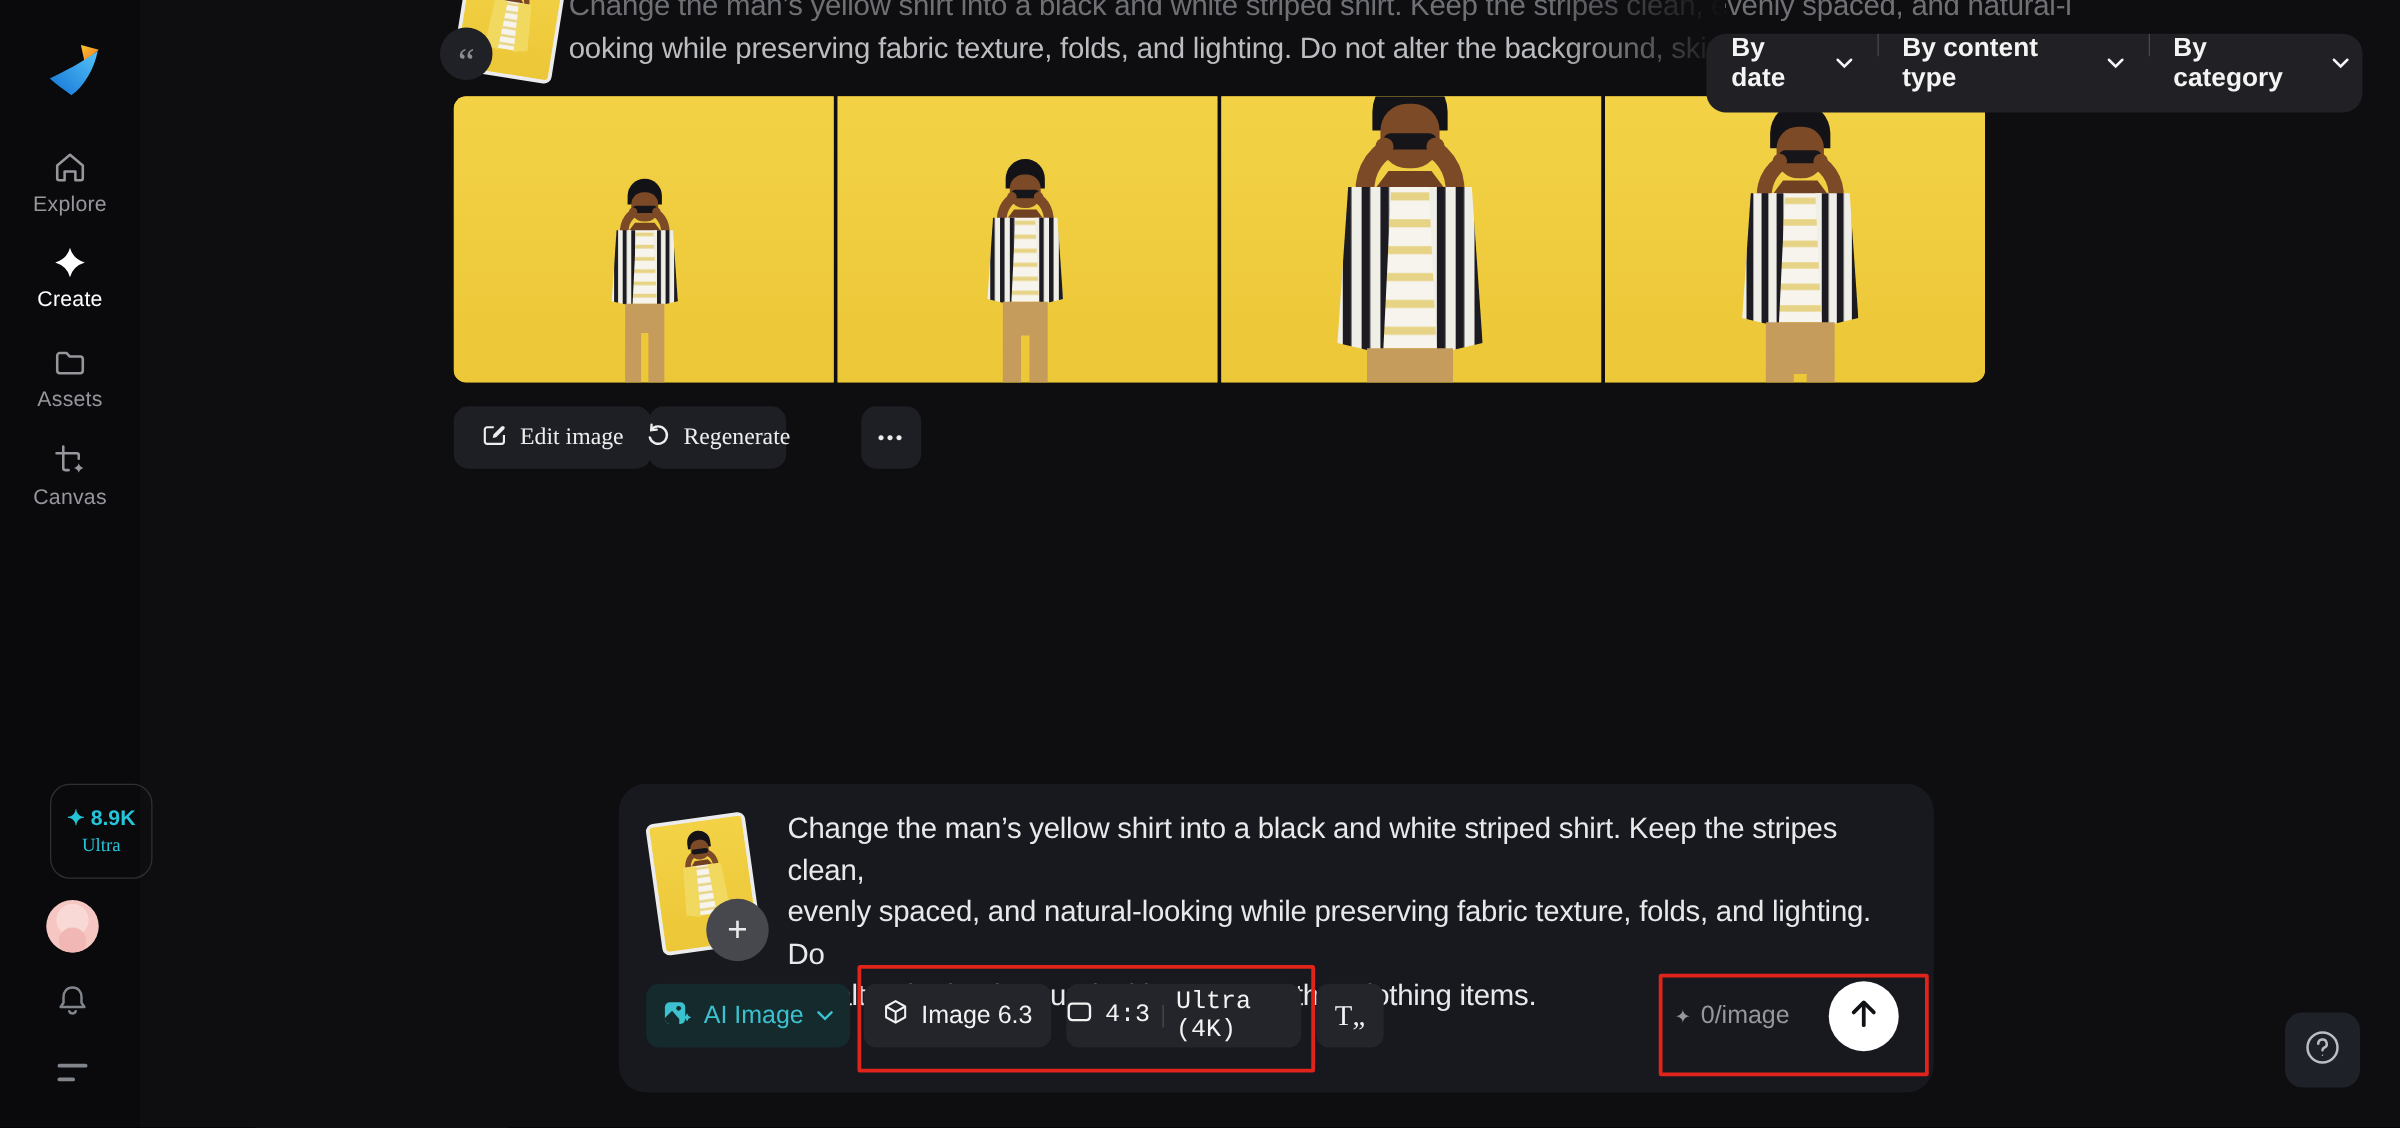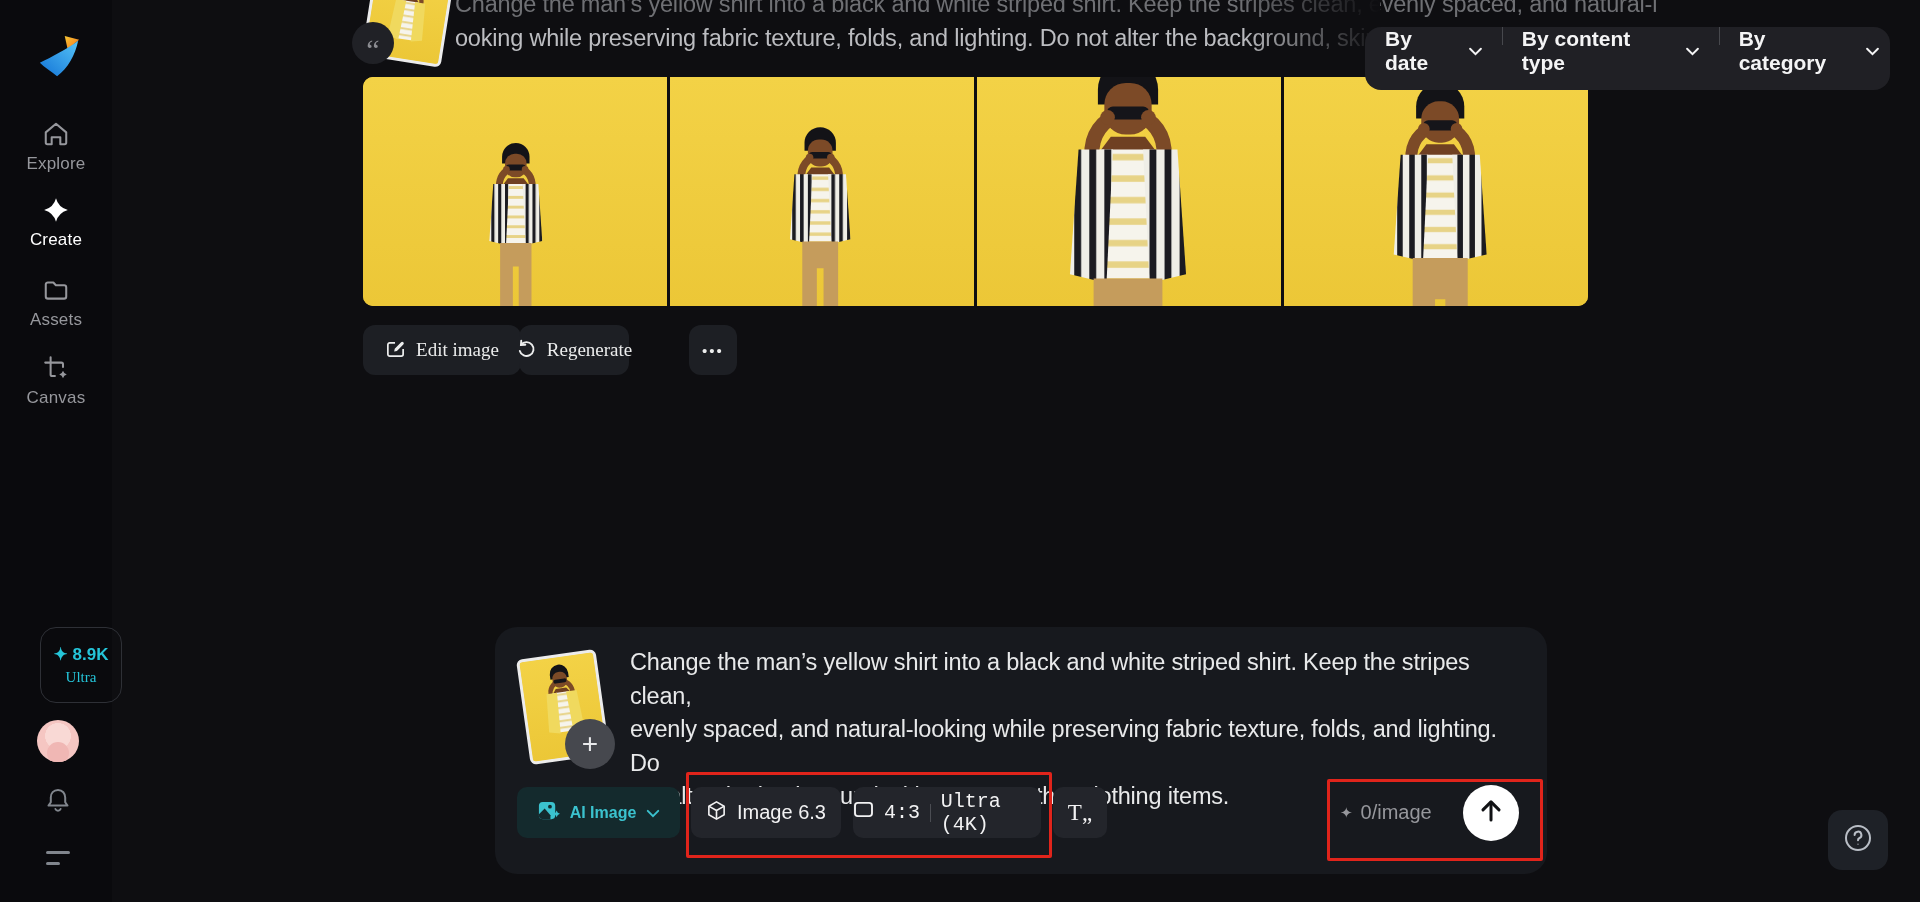--- a/index.html
+++ b/index.html
@@ -58,21 +58,21 @@
   .composer{left:495px;top:627px;width:1052px;height:247px;background:#17191e;border-radius:22px;z-index:4;}
   .comp-thumb{left:28px;top:27px;width:74px;height:100px;background:#eecb3e;border:3px solid #ececec;border-radius:6px;
      transform:rotate(-8deg);overflow:hidden;cursor:pointer;}
   .add-circle{left:70px;top:92px;width:50px;height:50px;border-radius:50%;background:#46484e;color:#e9eaec;
      display:flex;align-items:center;justify-content:center;font-size:28px;font-weight:400;cursor:pointer;z-index:2;}
   .comp-prompt{left:135px;top:19px;width:880px;font-size:23.5px;line-height:33.5px;color:#e8e9ea;letter-spacing:-0.2px;cursor:text;}
   .chip{top:160px;height:51px;border-radius:10px;display:flex;align-items:center;justify-content:center;gap:10px;
      cursor:pointer;box-sizing:border-box;}
   .chip-dark{background:#23252b;color:#f2f2f3;font-size:20px;}
   .model-sel{left:22px;width:163px;background:#142a2d;}
-  .model-sel .lbl{color:#3bc2ce;font-size:16px;font-weight:700;}
+  .model-sel .lbl{color:#3bc2ce;font-size:20px;font-weight:400;}
   .chip-model{left:196px;width:150px;}
   .chip-format{left:358px;width:188px;font-family:Liberation Mono, monospace;}
   .chip-div{width:1px;height:18px;background:#4b4d53;}
   .chip-text{left:558px;width:54px;}
   .tq-glyph{font-family:"Liberation Serif",serif;font-size:23px;color:#f2f2f3;}
   .cost{left:845px;top:160px;height:51px;display:flex;align-items:center;gap:8px;color:#96979c;font-size:20px;cursor:default;}
   .cost .star{font-size:15px;}
   .send-btn{left:968px;top:158px;width:56px;height:56px;border-radius:50%;background:#ffffff;
      display:flex;align-items:center;justify-content:center;cursor:pointer;}
 

